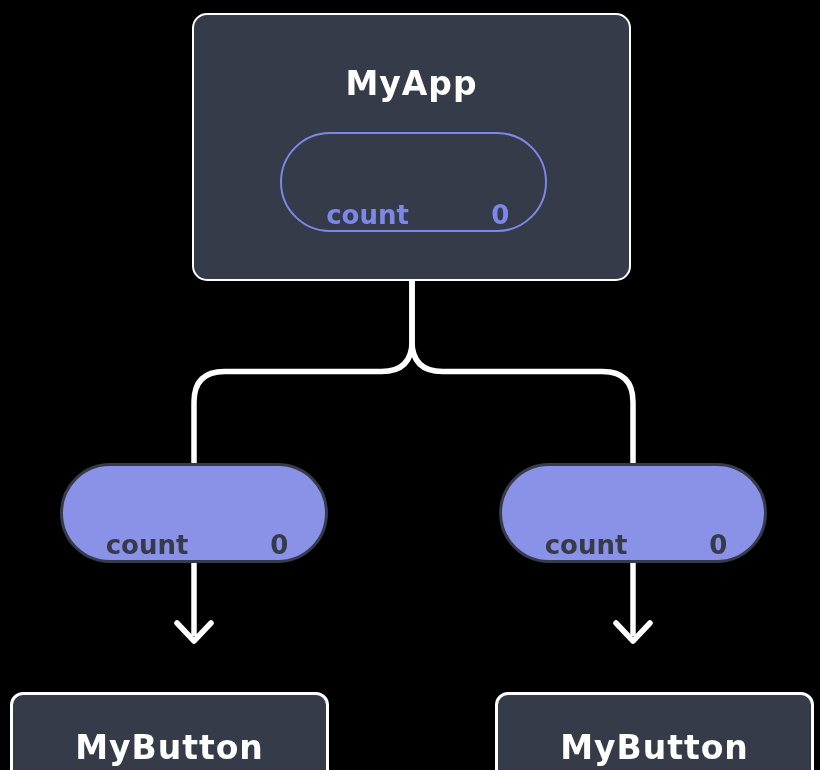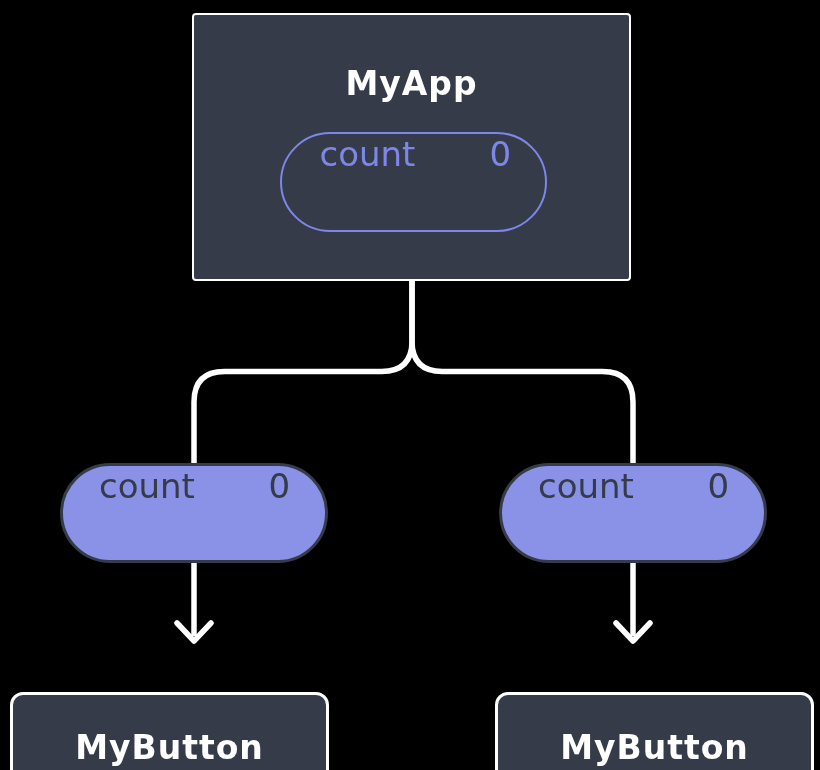--- a/index.html
+++ b/index.html
@@ -24,35 +24,36 @@
   .connectors .chev{stroke-linecap:round;stroke-linejoin:round;}
 
   .node{
     position:absolute;z-index:2;
     background:var(--node-fill);
     border:3px solid var(--node-border);
     box-sizing:border-box;
   }
   .parent-node{
     left:192px;top:13px;width:439px;height:268px;
-    border-radius:4px;border-width:2.5px;
+    border-radius:15px;border-width:2.5px;
   }
   .node-title{
     color:#ffffff;font-weight:bold;font-size:33px;letter-spacing:1px;
     text-align:center;white-space:nowrap;
   }
   .parent-node .node-title{
     position:absolute;left:0;right:0;top:46px;line-height:46px;
   }
   .pill{
     position:absolute;z-index:2;
-    display:flex;align-items:flex-start;
+    display:flex;align-items:flex-end;
     box-sizing:border-box;
     border-radius:50px;
-    font-size:34px;
+    font-size:26px;
+    font-weight:bold;
   }
   .pill-label-wrap{
     flex:0 0 171px;display:flex;align-items:center;justify-content:center;
   }
   .pill-value-wrap{
     flex:1;display:flex;align-items:center;justify-content:center;
   }
   .pill-divider{flex:0 0 2.5px;}
 
   .outline-pill{

